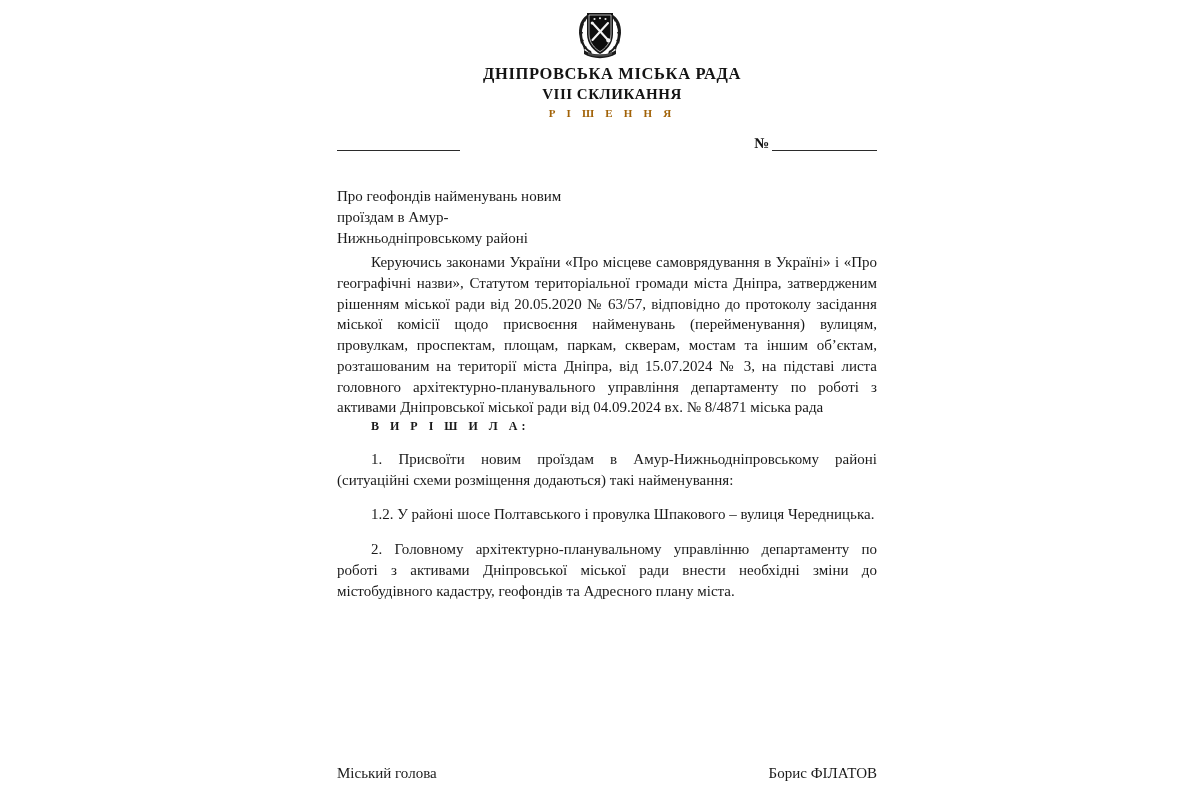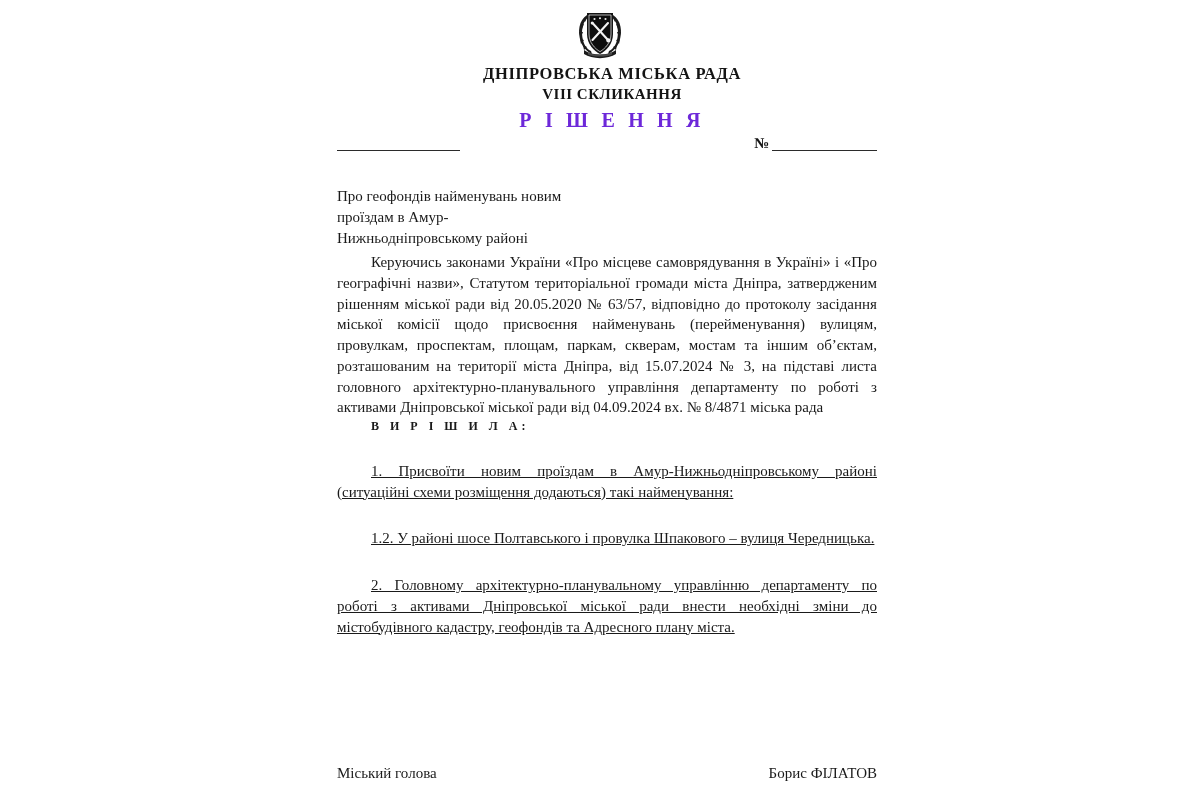--- a/index.html
+++ b/index.html
@@ -57,26 +57,26 @@
     color: #141414;
   }
   .heading .line2 {
     font-size: 15px;
     letter-spacing: 0.5px;
     font-weight: 700;
     line-height: 1.3;
     color: #141414;
   }
   .heading .line3 {
-    font-size: 20px;
+    font-size: 11px;
     font-weight: 700;
     letter-spacing: 4.2px;
     line-height: 1.45;
     margin-top: 2px;
-    color: #6d28d9;
+    color: #a16207;
   }
 
   
   .meta-row {
     position: absolute;
     top: 139px;
     left: 337px;
     width: 540px;
     height: 20px;
   }
@@ -126,22 +126,21 @@
     line-height: 1.385;
     color: #1a1a1a;
   }
   .body p {
     margin: 0;
     text-align: justify;
     text-justify: inter-word;
     text-indent: 34px;
   }
   .body p.spaced {
-    margin-top: 26px;
-    text-decoration: underline;
+    margin-top: 14px;
   }
   .resolved {
     margin: 16px 0 0 0;
     text-align: center;
     text-indent: 0;
     font-size: 12px;
     letter-spacing: 4px;
     font-weight: 700;
   }
 

